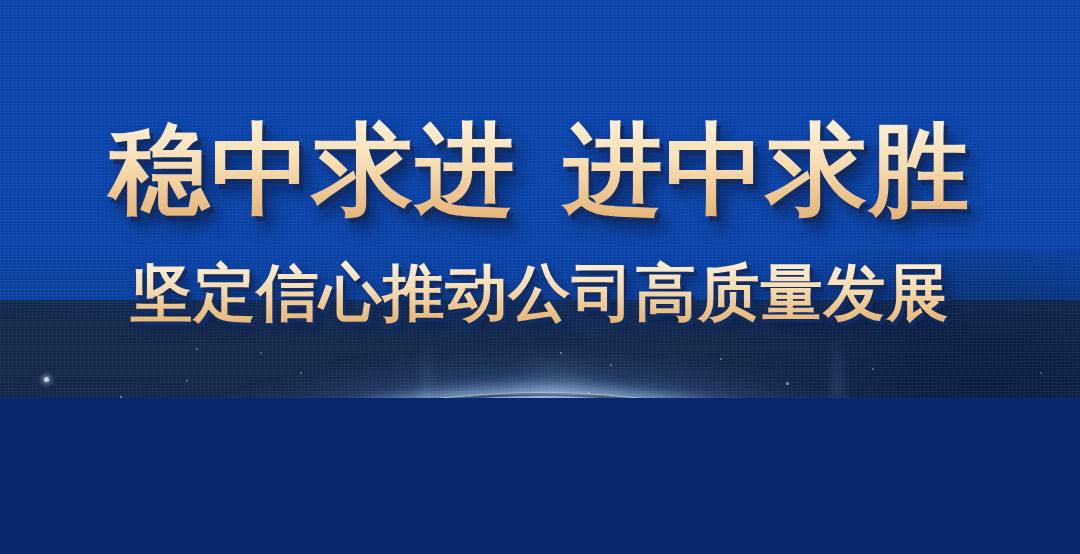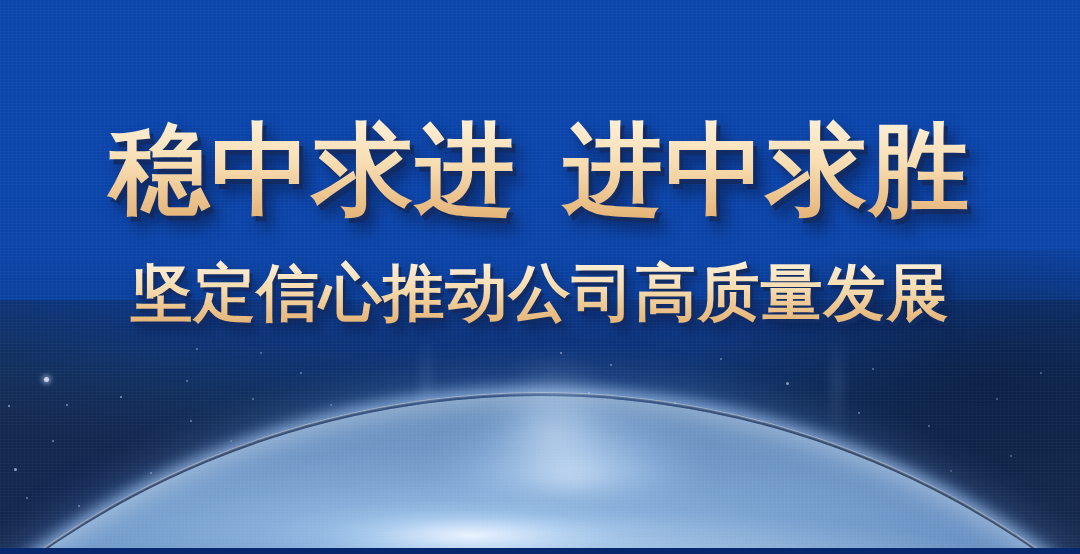--- a/index.html
+++ b/index.html
@@ -1,21 +1,21 @@
 <!DOCTYPE html>
 <html><head>
 <meta charset="utf-8">
 <title>Banner</title>
 <style>
   html,body{margin:0;padding:0;background:#06286e;}
   *{box-sizing:border-box;}
 
   #stage{
     position:relative;
-    width:1080px;height:548px;
+    width:1080px;height:398px;
     overflow:hidden;
     font-family:"Liberation Sans","DejaVu Sans",sans-serif;
     background:#86efac;
   }
 
   
   .sky{
     position:absolute;inset:0;
     background:
       radial-gradient(120% 85% at 50% 2%, #0f4cb8 0%, #0c45ab 34%, #0b3e9e 52%, #0d357f 70%, #12305f 86%, #16294c 100%);

